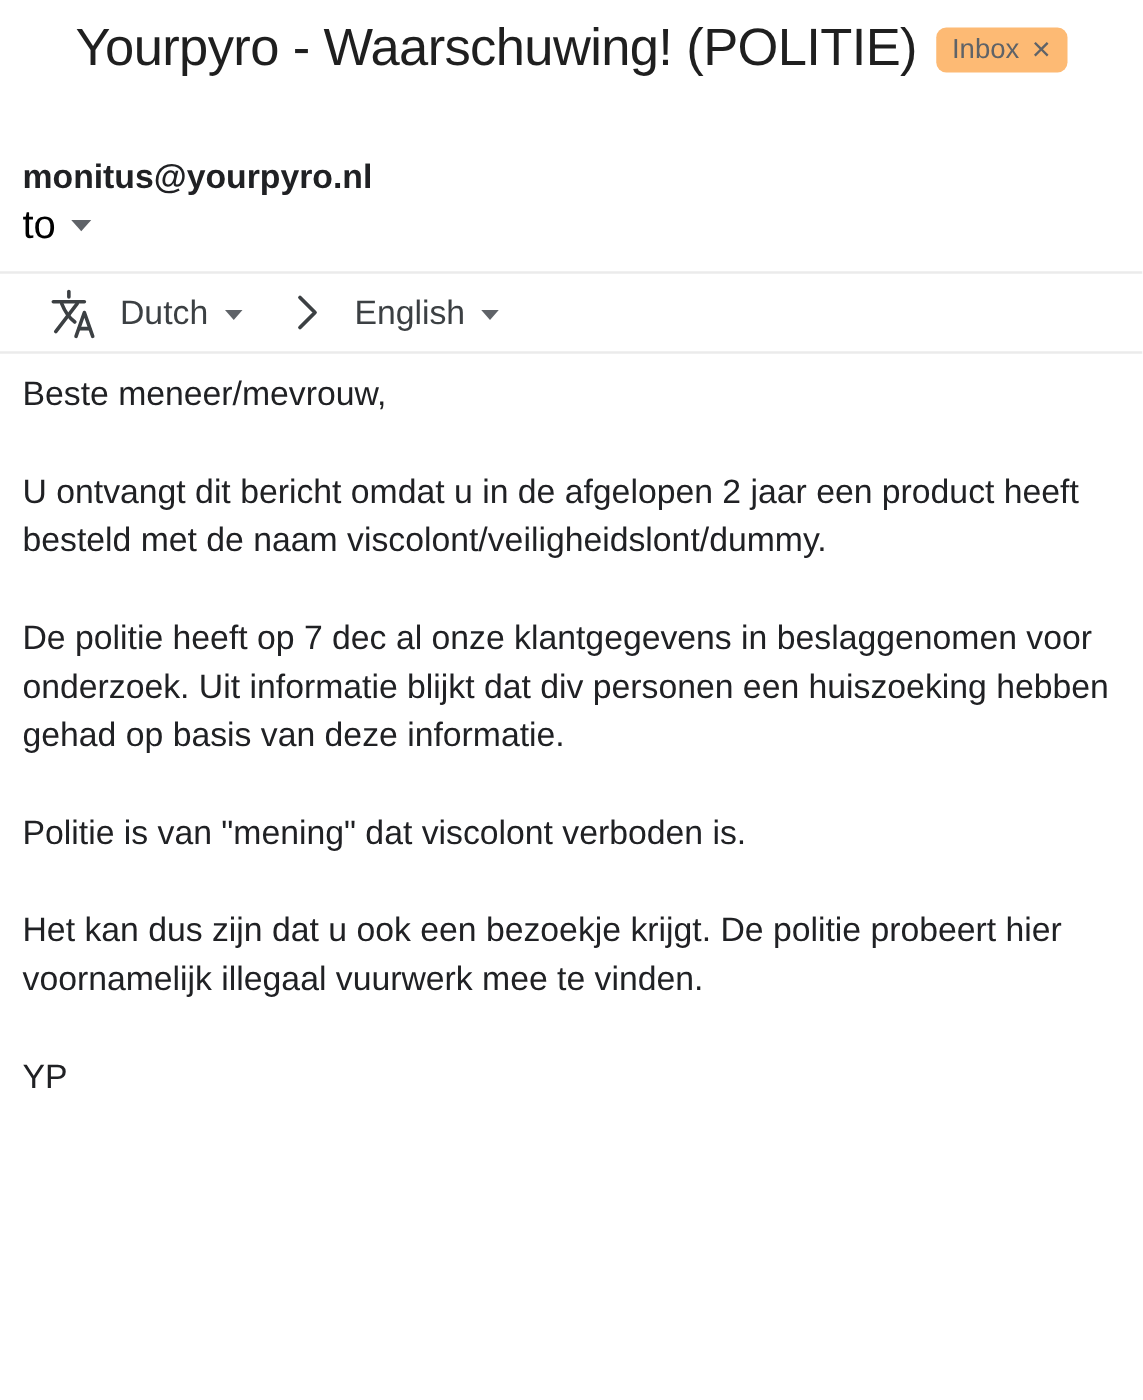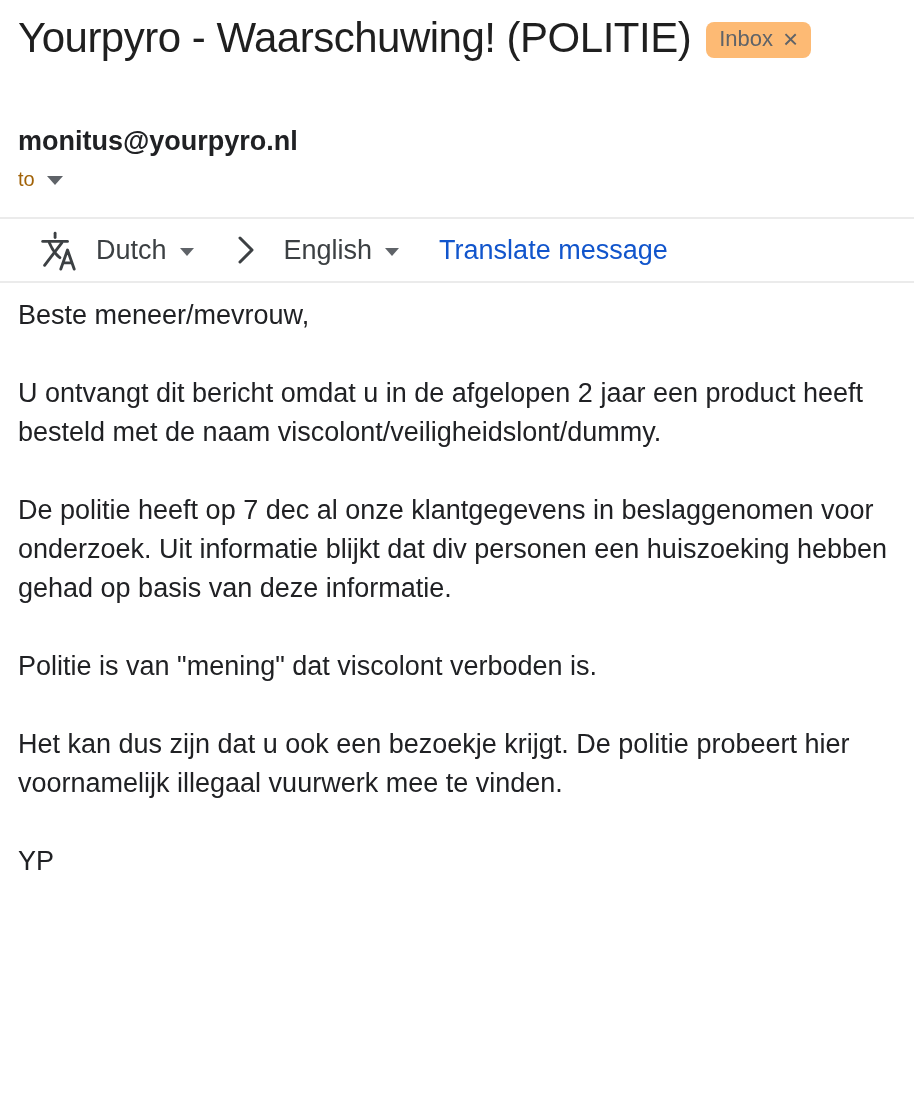--- a/index.html
+++ b/index.html
@@ -13,20 +13,21 @@
     overflow: hidden;
   }
 
   
   .header { padding: 14px 18px 0 18px; }
 
   .subject-row {
     display: flex;
     align-items: center;
     gap: 15px;
+    justify-content: center;
   }
   .subject {
     font-size: 42px;
     font-weight: 400;
     line-height: 48px;
     color: #1f1f1f;
     letter-spacing: -0.5px;
     white-space: nowrap;
   }
   .chip {
@@ -59,22 +60,22 @@
   .to-row {
     margin-top: 8px;
     display: flex;
     align-items: center;
     gap: 12px;
     height: 28px;
     cursor: pointer;
     width: fit-content;
   }
   .to-label {
-    font-size: 20px;
-    color: #a16207;
+    font-size: 32px;
+    color: #000000;
     line-height: 28px;
   }
   .tri-down {
     width: 0; height: 0;
     border-left: 8px solid transparent;
     border-right: 8px solid transparent;
     border-top: 9px solid #5f6368;
     margin-top: 3px;
   }
 
@@ -173,21 +174,20 @@
     <svg width="20" height="30" viewBox="0 0 20 30" fill="none" stroke="#3c4043" stroke-width="3" stroke-linecap="round" stroke-linejoin="round">
       <polyline points="4,3 16,15 4,27"></polyline>
     </svg>
   </span>
 
   <span class="lang-select tgt-lang">
     <span class="lang-label">English</span>
     <span class="tri-down"></span>
   </span>
 
-  <a class="translate-link">Translate message</a>
 </div>
 
 <div class="email-body">
   <p>Beste meneer/mevrouw,</p>
   <p>U ontvangt dit bericht omdat u in de afgelopen 2 jaar een product heeft
 besteld met de naam viscolont/veiligheidslont/dummy.</p>
   <p>De politie heeft op 7 dec al onze klantgegevens in beslaggenomen voor
 onderzoek. Uit informatie blijkt dat div personen een huiszoeking hebben
 gehad op basis van deze informatie.</p>
   <p>Politie is van "mening" dat viscolont verboden is.</p>

